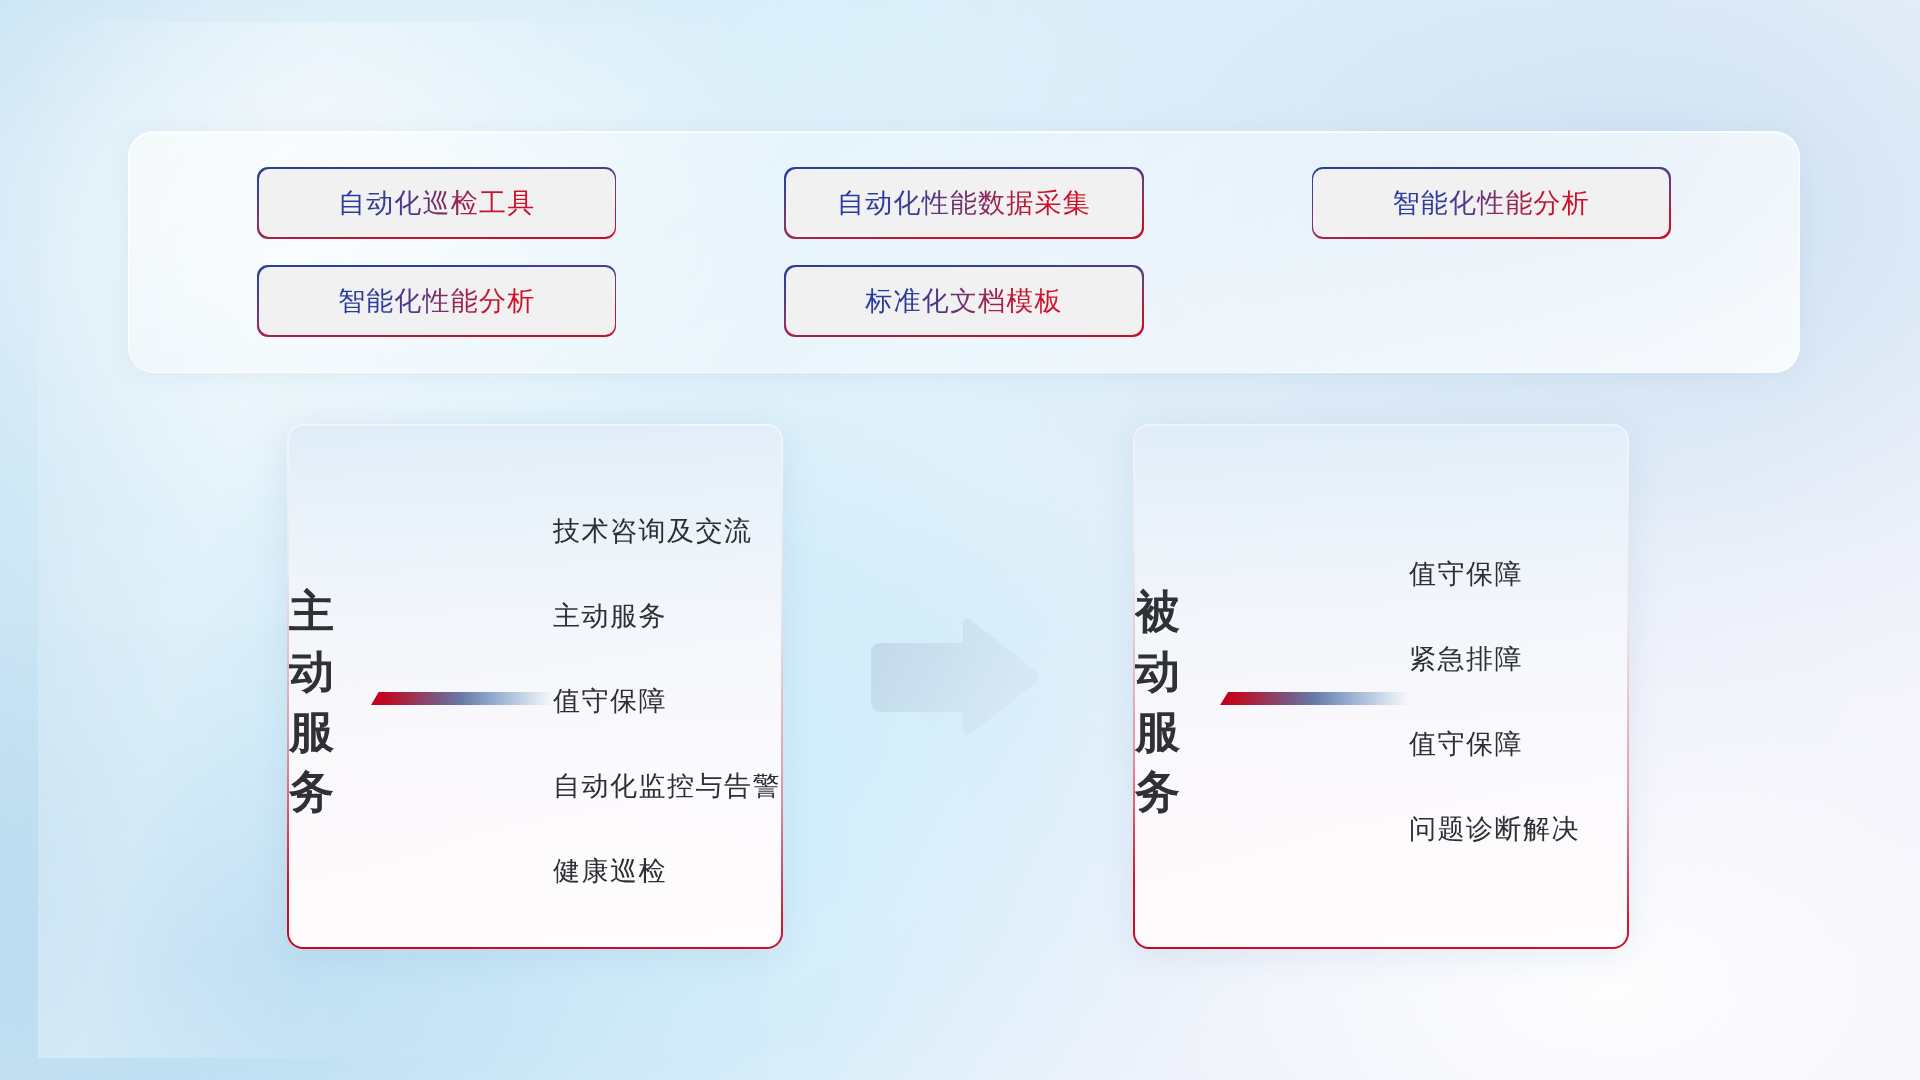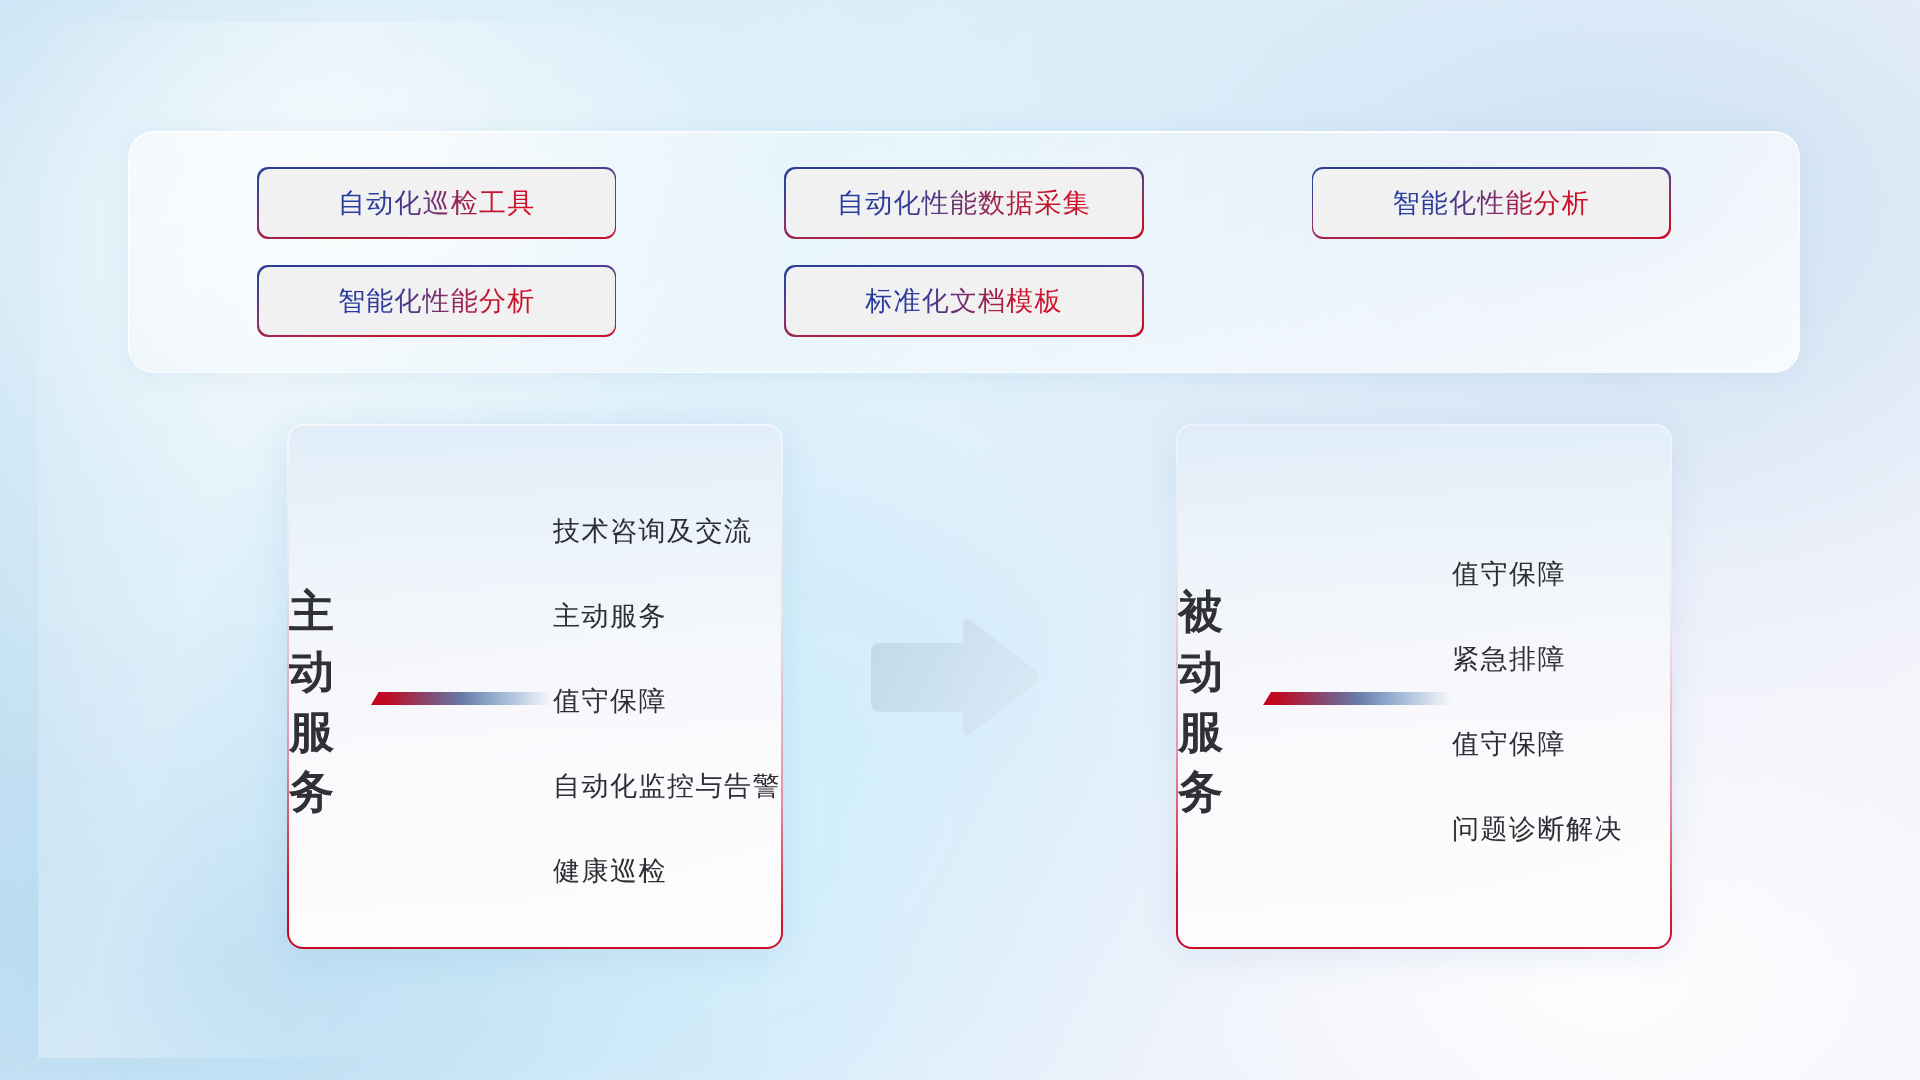--- a/index.html
+++ b/index.html
@@ -109,21 +109,21 @@
         rgba(233,242,250,.94) 16%,
         rgba(243,247,252,.96) 36%,
         rgba(250,251,254,.97) 58%,
         rgba(253,253,255,.98) 76%,
         rgba(255,255,255,.99) 100%);
     display:flex; flex-direction:row; align-items:center;
     padding-top:30px;
     overflow:hidden;
   }
   #card-left { left:287px; }
-  #card-right{ left:1176px; }
+  #card-right{ left:1133px; }
 
   .card-title{
     font-size:45px;
     font-weight:700;
     color:#2f3136;
     letter-spacing:3px;
     text-shadow:0 1px 1px rgba(255,255,255,.85);
   }
   .title-rule{
     width:426px; height:13px;

